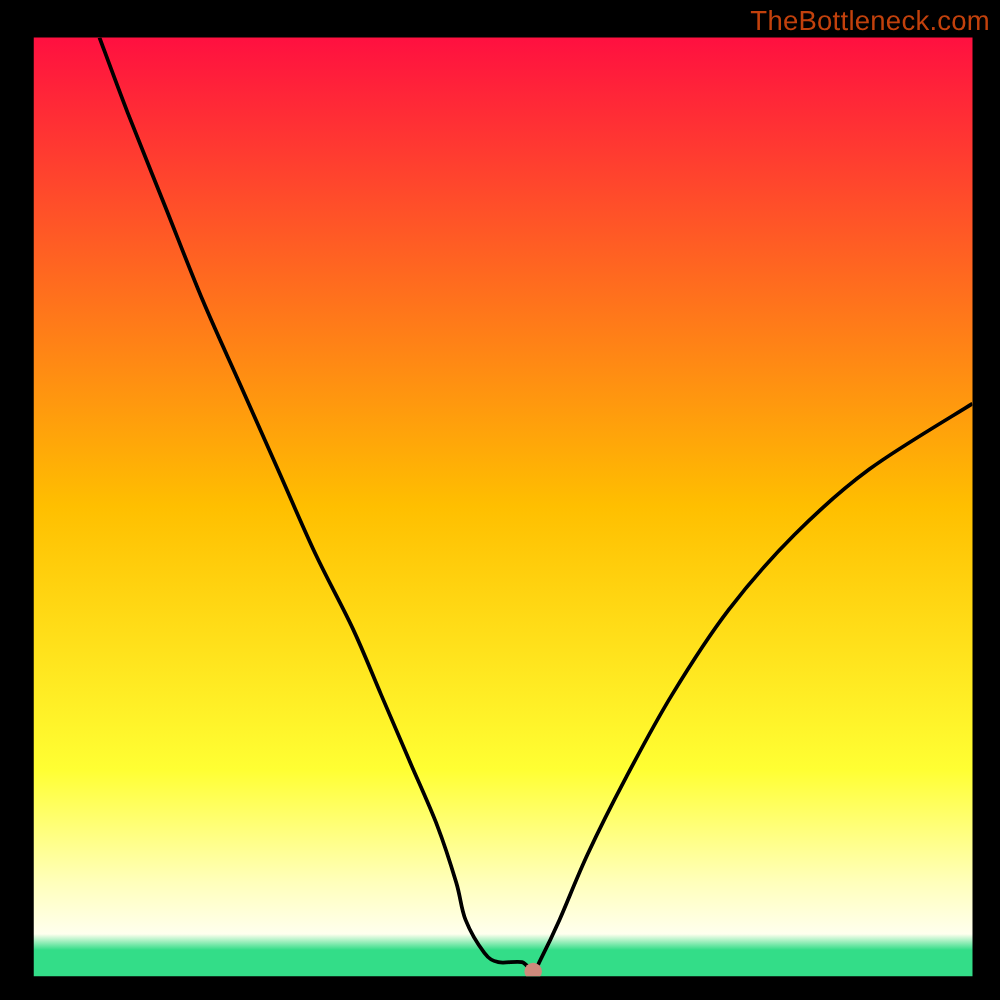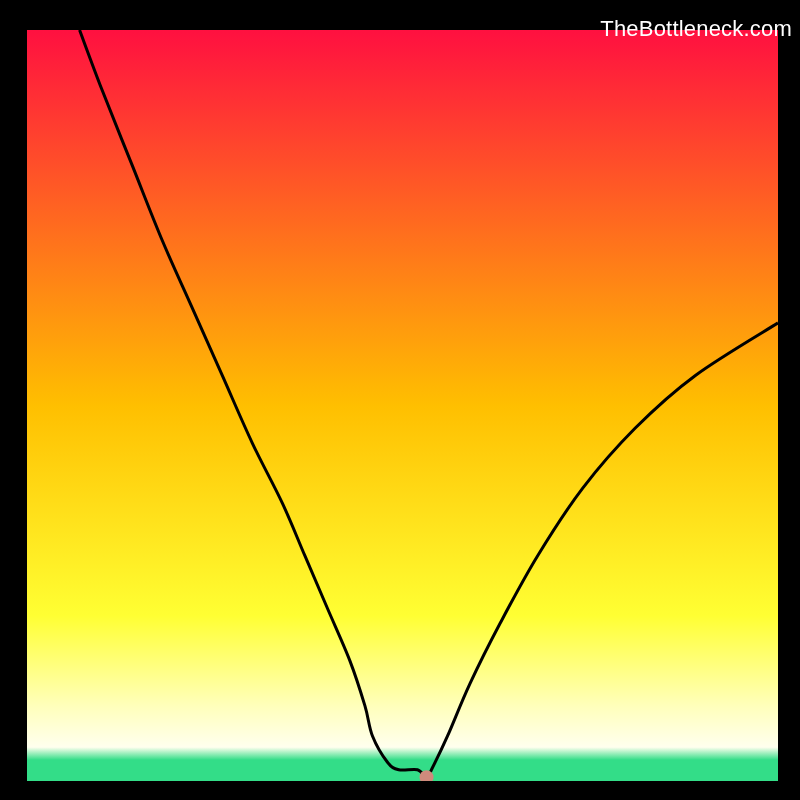--- a/index.html
+++ b/index.html
@@ -11,23 +11,23 @@
     font-family: Arial, Helvetica, sans-serif;
     overflow: hidden;
   }
   .container {
     position: relative;
     width: 800px;
     height: 800px;
   }
   .watermark {
     position: absolute;
-    top: 16px;
+    top: 4px;
     right: 8px;
-    color: #ffffff;
+    color: #c2410c;
     font-size: 22px;
     font-weight: 500;
     font-family: Arial, sans-serif;
     letter-spacing: 0.2px;
     z-index: 5;
   }
   svg.chart {
     position: absolute;
     left: 0;
     top: 0;

